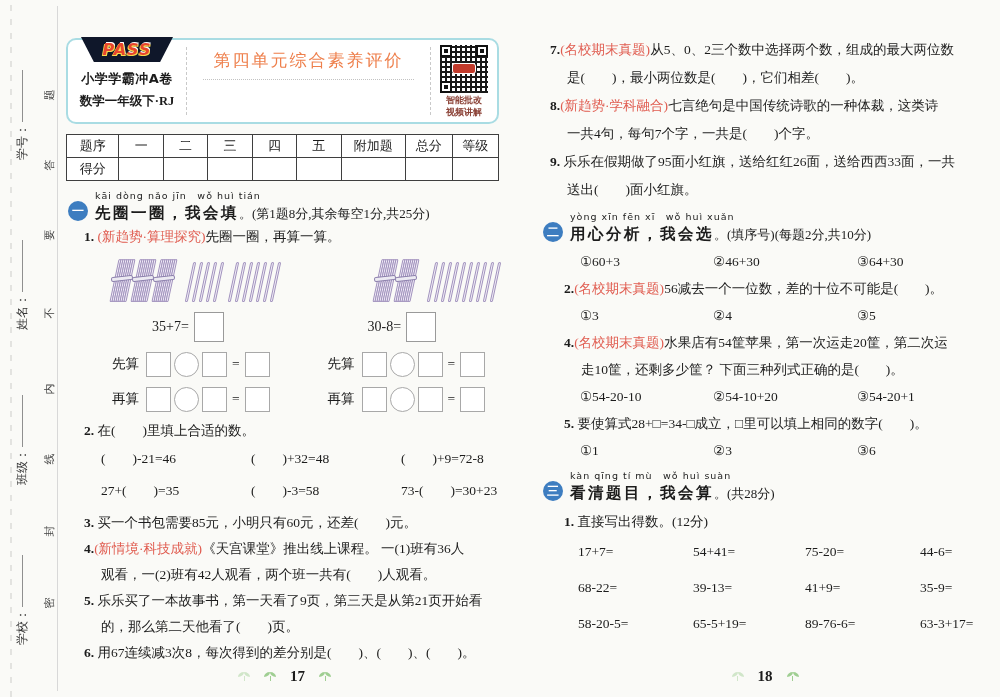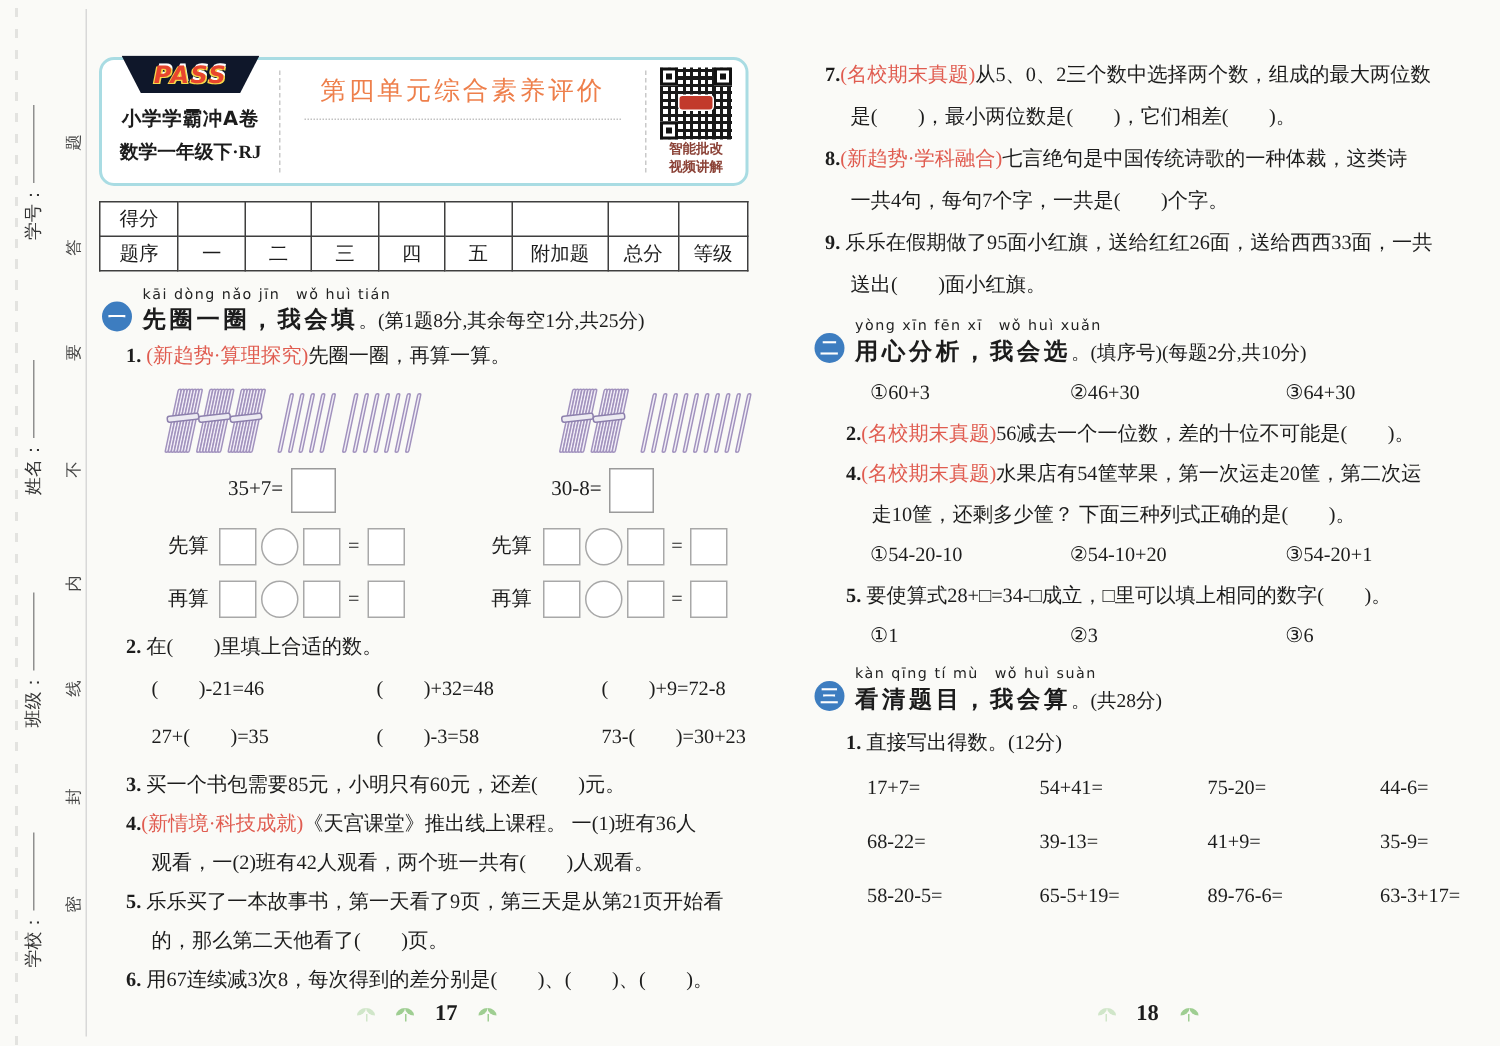--- a/index.html
+++ b/index.html
@@ -192,41 +192,41 @@
         <col style="width:44px">
         <col style="width:44px">
         <col style="width:44px">
         <col style="width:44px">
         <col style="width:64px">
         <col style="width:46px">
         <col style="width:46px">
       </colgroup>
     <tbody>
         <tr>
-      <td>得分</td>
-      <td></td>
-      <td></td>
-      <td></td>
-      <td></td>
-      <td></td>
-      <td></td>
-      <td></td>
-      <td></td>
-    </tr>
-    <tr>
       <td>题序</td>
       <td>一</td>
       <td>二</td>
       <td>三</td>
       <td>四</td>
       <td>五</td>
       <td>附加题</td>
       <td>总分</td>
       <td>等级</td>
     </tr>
+    <tr>
+      <td>得分</td>
+      <td></td>
+      <td></td>
+      <td></td>
+      <td></td>
+      <td></td>
+      <td></td>
+      <td></td>
+      <td></td>
+    </tr>
   </tbody>
     </table>
 
   <div class="section-head" style="margin-left:6px">
     <span class="sec-icon">一</span>
     <div>
       <div class="pinyin">kāi dòng nǎo jīn　wǒ huì tián</div>
       <div><span class="sec-title">先圈一圈，我会填</span><span class="sec-note serif">。(第1题8分,其余每空1分,共25分)</span></div>
     </div>
   </div>
@@ -445,20 +445,25 @@
   <div class="sq-block serif" style="margin-top:3px">
     <div class="opt-row">
       <span class="opt">①60+3</span>
       <span class="opt">②46+30</span>
       <span class="opt">③64+30</span>
     </div>
   </div>
 
   <div class="sq-block serif">
     <div class="q-line"><span class="q-num">2.</span><span class="q-tag">(名校期末真题)</span><span>56减去一个一位数，差的十位不可能是(　　)。</span></div>
+    <div class="opt-row">
+      <span class="opt">①3</span>
+      <span class="opt">②4</span>
+      <span class="opt">③5</span>
+    </div>
   </div>
 
 
   <div class="sq-block serif">
     <div class="q-line"><span class="q-num">4.</span><span class="q-tag">(名校期末真题)</span><span>水果店有54筐苹果，第一次运走20筐，第二次运</span></div>
     <div class="q-cont">走10筐，还剩多少筐？ 下面三种列式正确的是(　　)。</div>
     <div class="opt-row">
       <span class="opt">①54-20-10</span>
       <span class="opt">②54-10+20</span>
       <span class="opt">③54-20+1</span>

